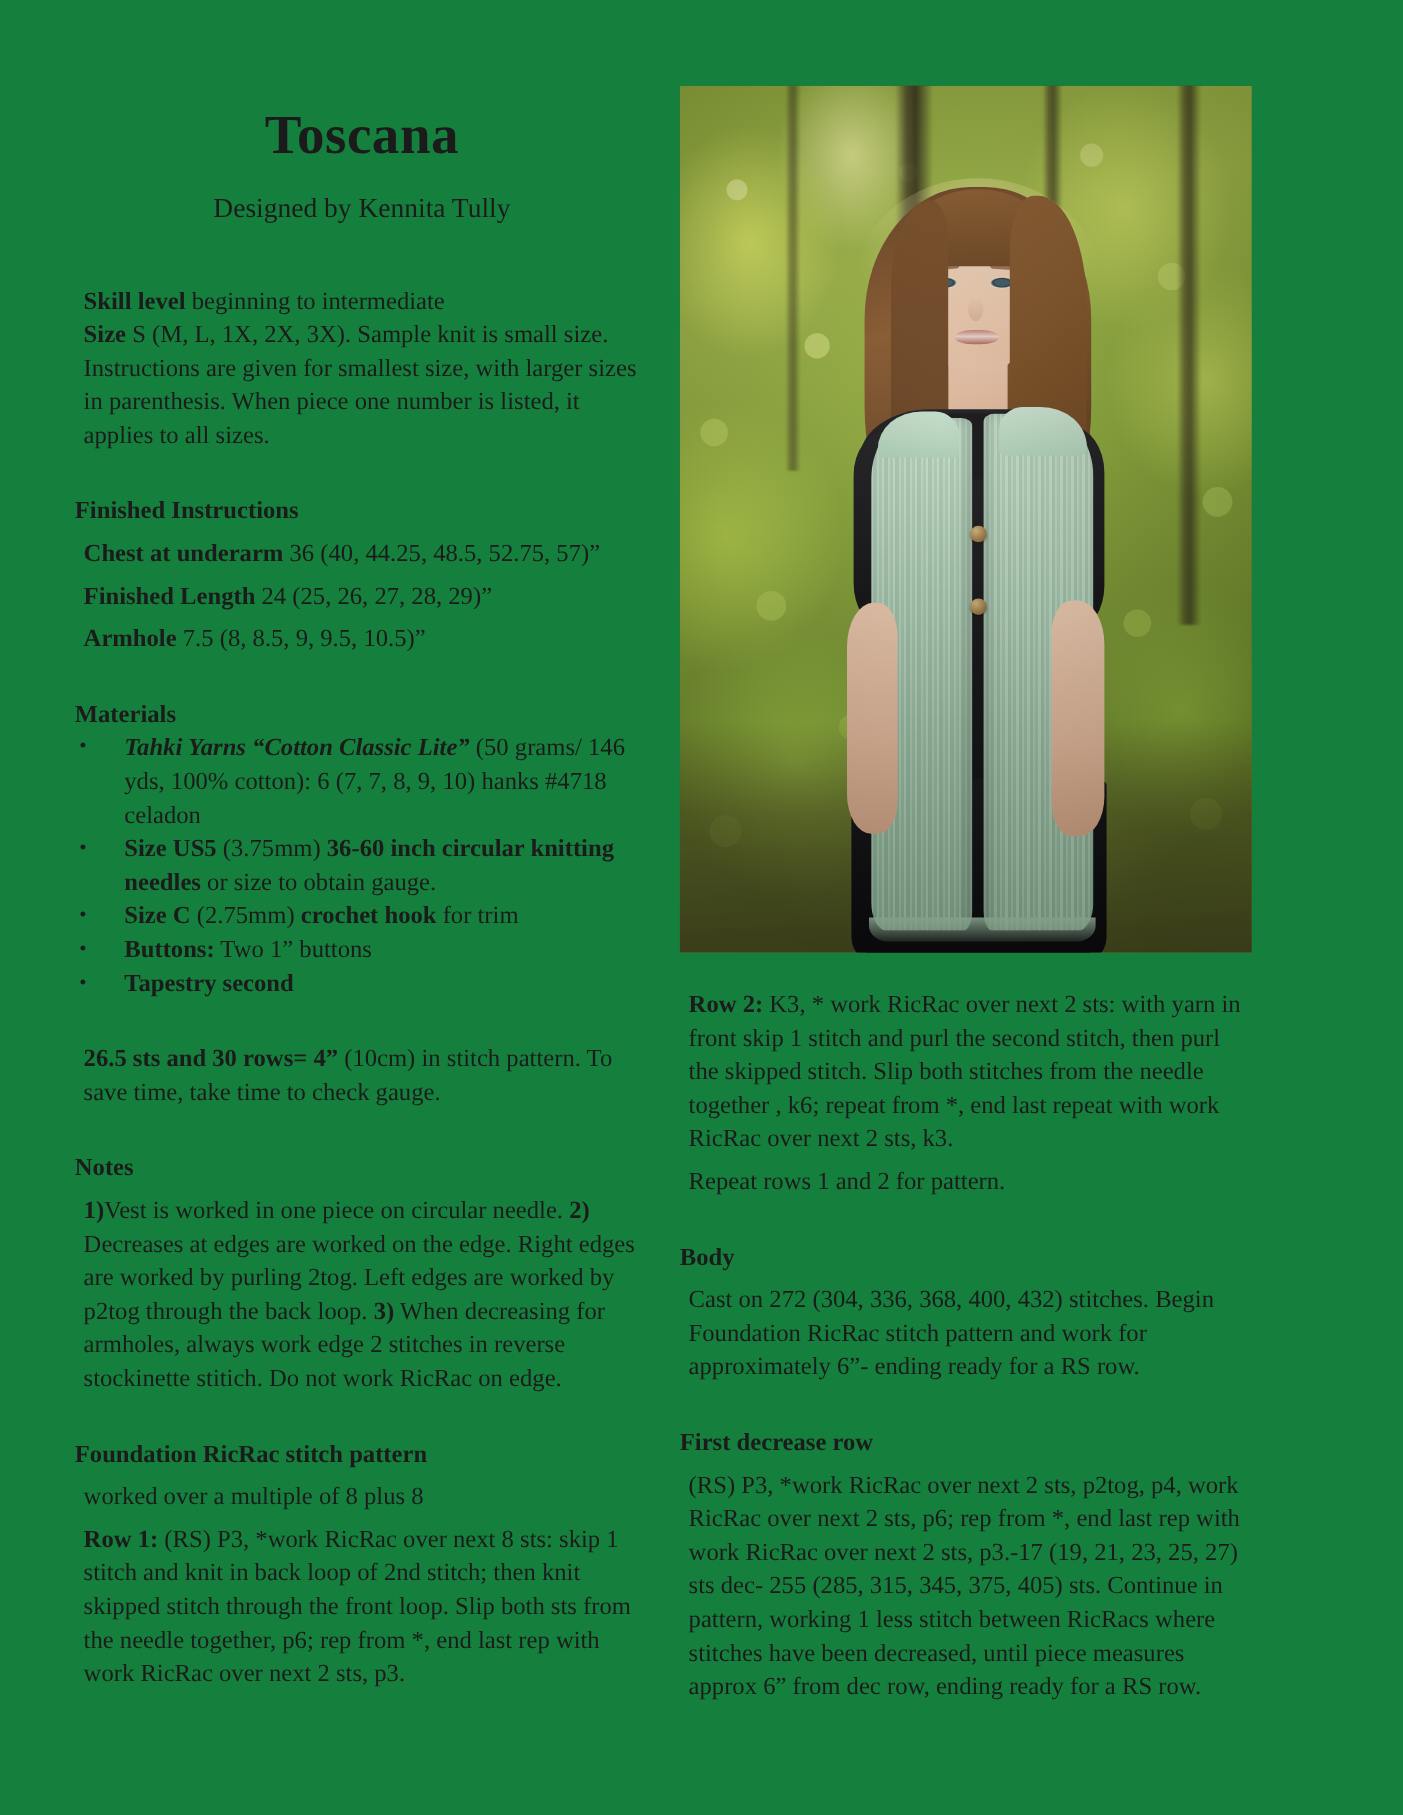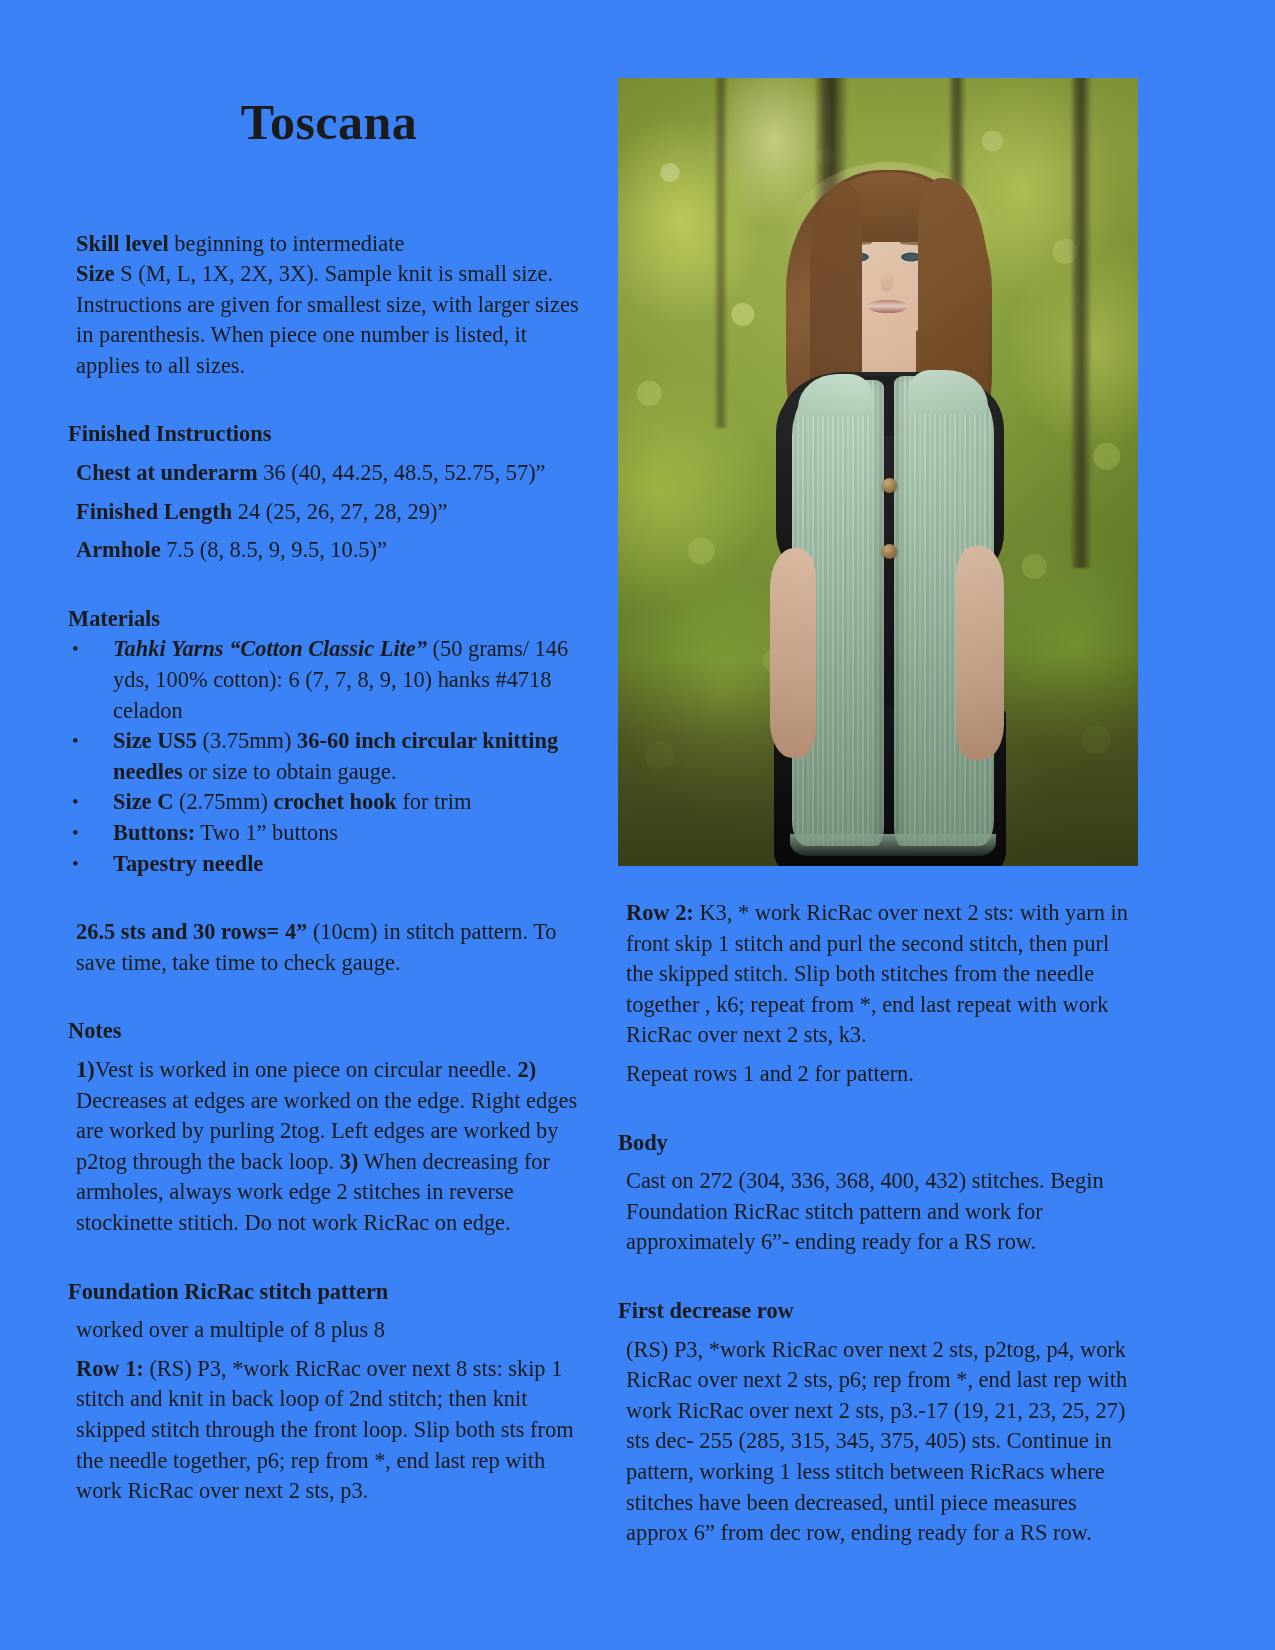--- a/index.html
+++ b/index.html
@@ -12,21 +12,21 @@
     height: 1650px;
     font-family: "Liberation Serif", "DejaVu Serif", serif;
     color: #1b1b1b;
     position: relative;
     overflow: hidden;
   }
 
   .page {
     position: absolute;
     inset: 0;
-    background: #3b82f6;
+    background: #15803d;
   }
 
   
   .col-left {
     position: absolute;
     left: 68px;
     top: 96px;
     width: 522px;
   }
   .col-right {
@@ -352,41 +352,42 @@
       <div class="layer arm-l"></div>
       <div class="layer arm-r"></div>
     </div>
 
     <div class="layer photo-shade"></div>
   </div>
 
   <div class="col-left">
 
     <h1 class="title">Toscana</h1>
+    <p class="byline">Designed by Kennita Tully</p>
 
     <div class="gap-lg"></div>
 
     <p class="block"><span class="b">Skill level</span><span> beginning to intermediate</span><br><span class="b">Size</span><span> S (M, L, 1X, 2X, 3X).  Sample knit is small size. Instructions are given for smallest size, with larger sizes in parenthesis. When piece one number is listed, it applies to all sizes.</span></p>
 
     <div class="gap-md"></div>
 
     <h2 class="sec">Finished Instructions</h2>
     <p class="block"><span class="b">Chest at underarm</span><span> 36 (40, 44.25, 48.5, 52.75, 57)”</span></p>
     <p class="block"><span class="b">Finished Length</span><span> 24 (25, 26, 27, 28, 29)”</span></p>
     <p class="block"><span class="b">Armhole</span><span> 7.5 (8, 8.5, 9, 9.5, 10.5)”</span></p>
 
     <div class="gap-md"></div>
 
     <h2 class="sec">Materials</h2>
     <ul class="materials">
       <li><span class="bi">Tahki Yarns “Cotton Classic Lite”</span><span> (50 grams/ 146 yds, 100% cotton): 6 (7, 7, 8, 9, 10) hanks #4718 celadon</span></li>
       <li><span class="b">Size US5</span><span> (3.75mm) </span><span class="b">36-60 inch circular knitting needles</span><span> or size to obtain gauge.</span></li>
       <li><span class="b">Size C</span><span> (2.75mm) </span><span class="b">crochet hook</span><span> for trim</span></li>
       <li><span class="b">Buttons:</span><span> Two 1” buttons</span></li>
-      <li><span class="b">Tapestry needle</span></li>
+      <li><span class="b">Tapestry second</span></li>
     </ul>
 
     <div class="gap-md"></div>
 
     <p class="block"><span class="b">26.5 sts and 30 rows= 4”</span><span> (10cm) in stitch pattern. To save time, take time to check gauge.</span></p>
 
     <div class="gap-md"></div>
 
     <h2 class="sec">Notes</h2>
     <p class="block"><span class="b">1)</span><span>Vest is worked in one piece on circular needle. </span><span class="b">2)</span><span> Decreases at edges are worked on the edge. Right edges are worked by purling 2tog.  Left edges are worked by p2tog through the back loop. </span><span class="b">3)</span><span> When decreasing for armholes, always work edge 2 stitches in reverse stockinette stitich. Do not work RicRac on edge.</span></p>

